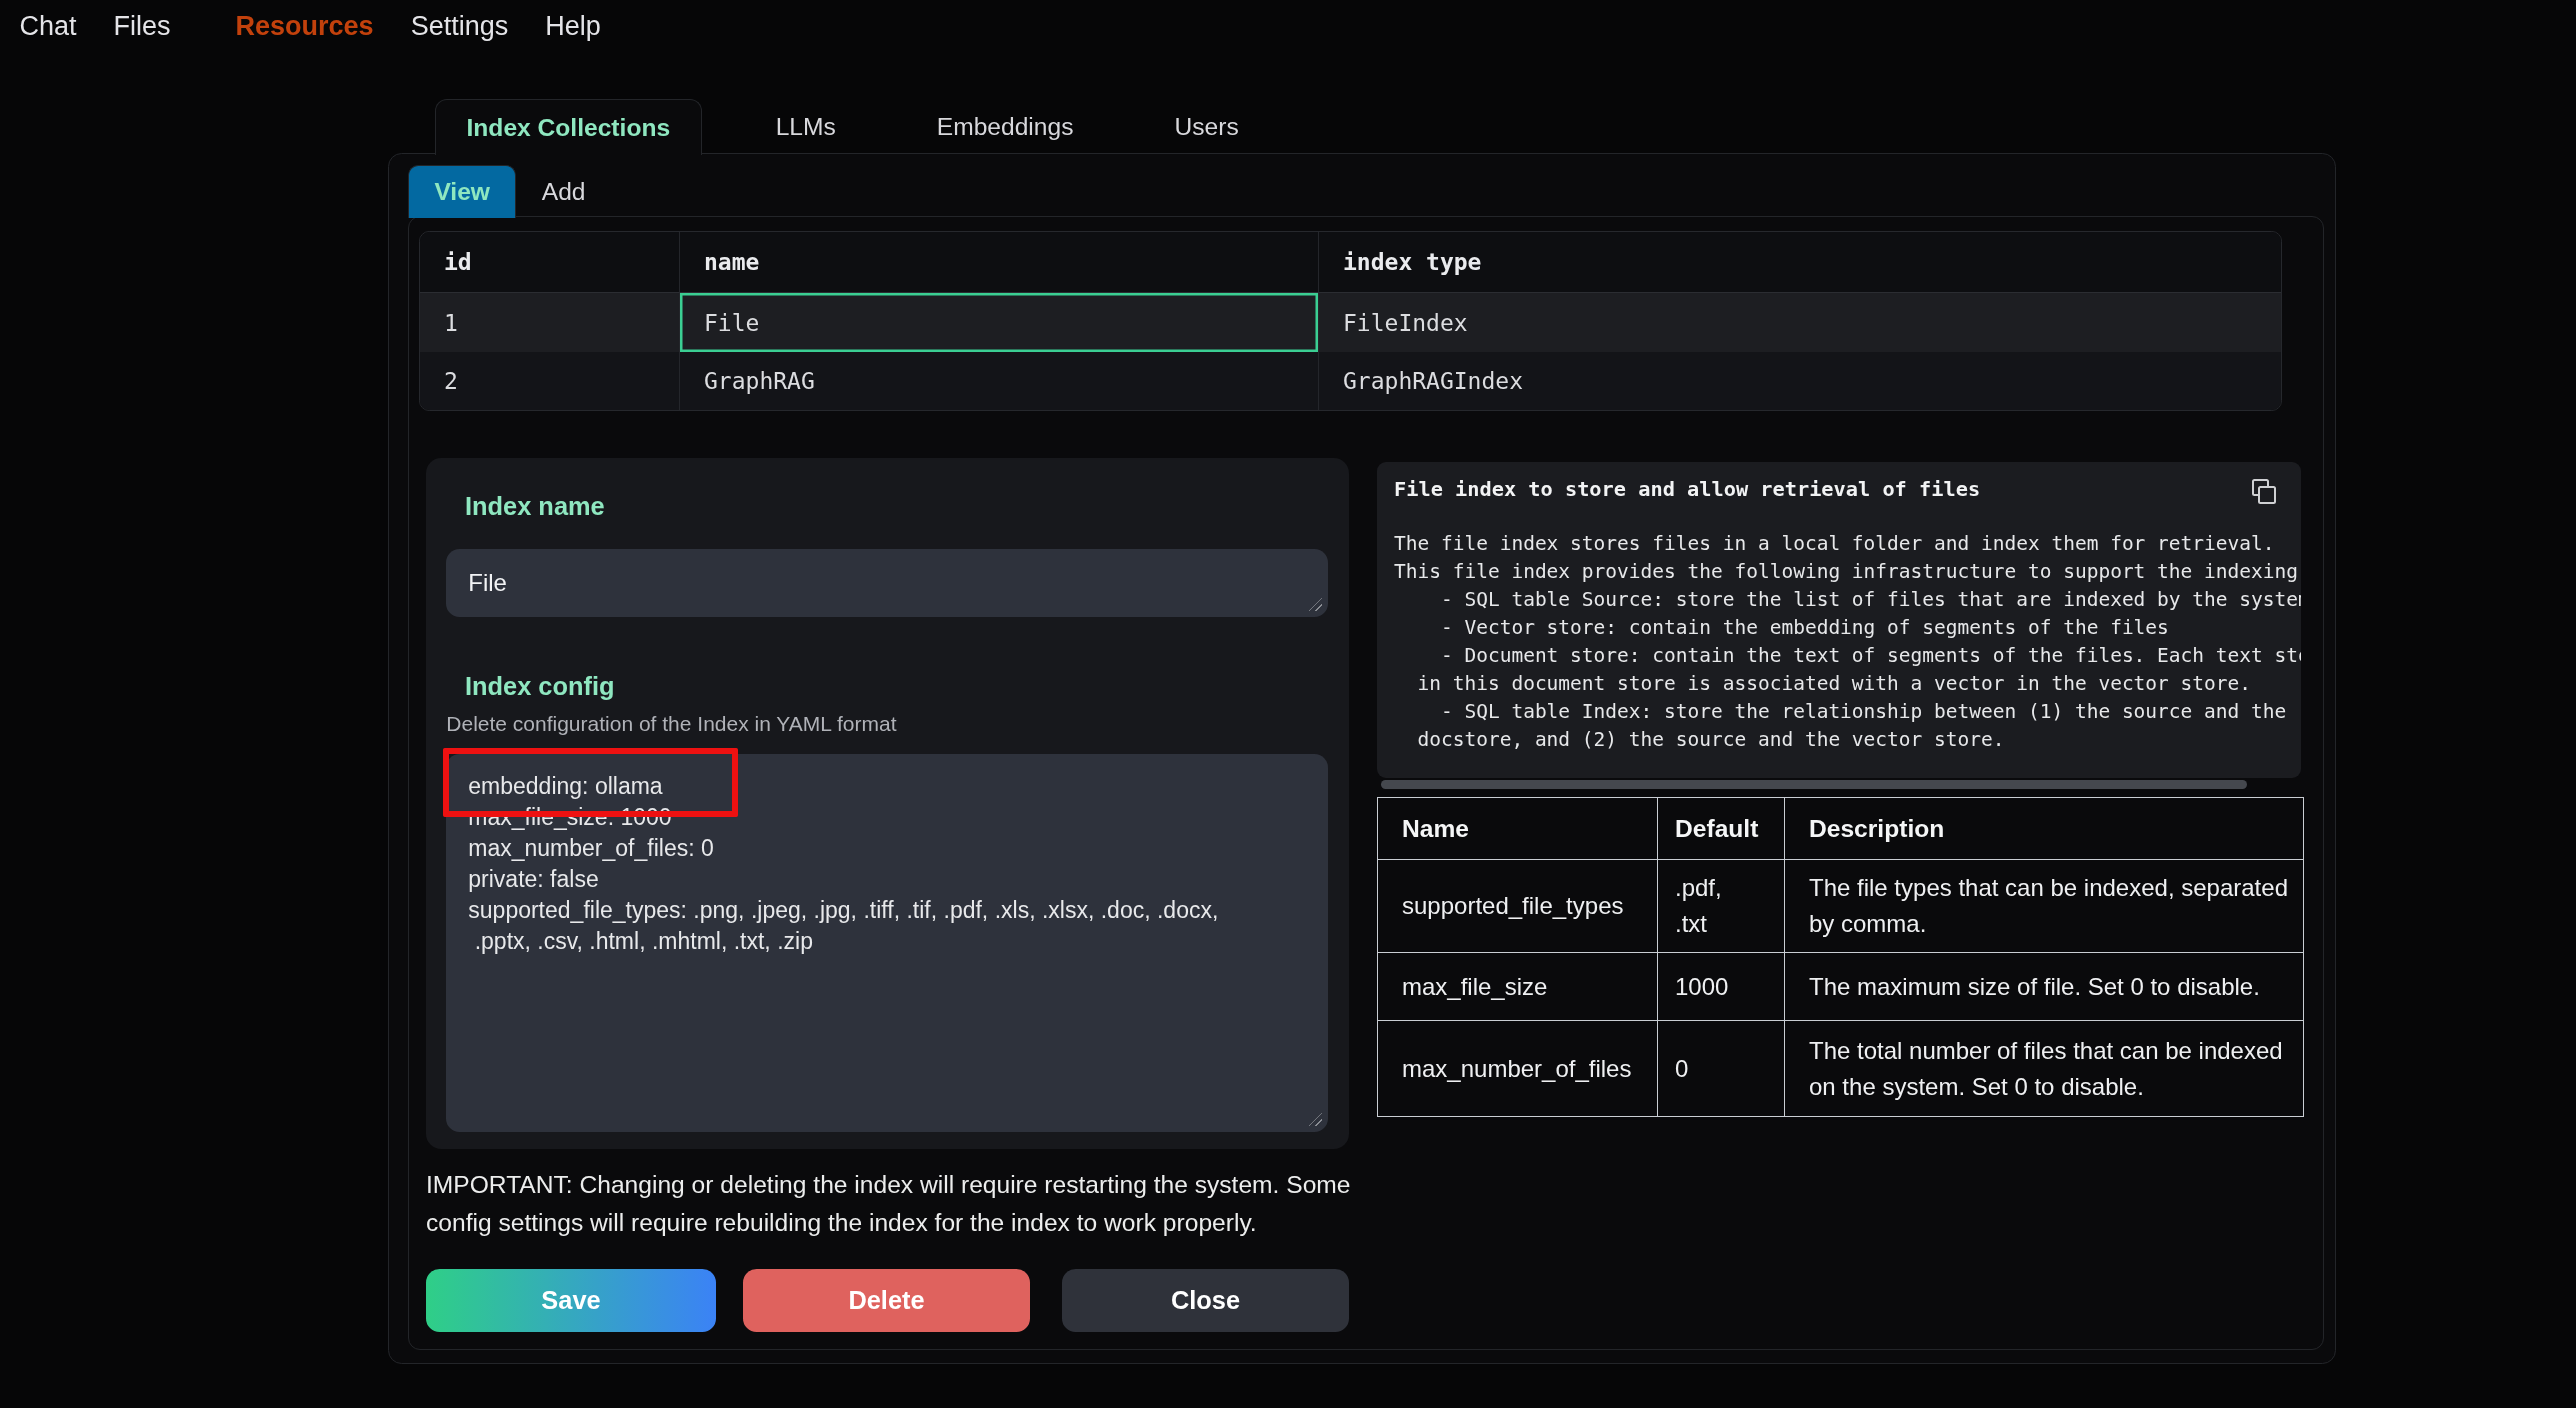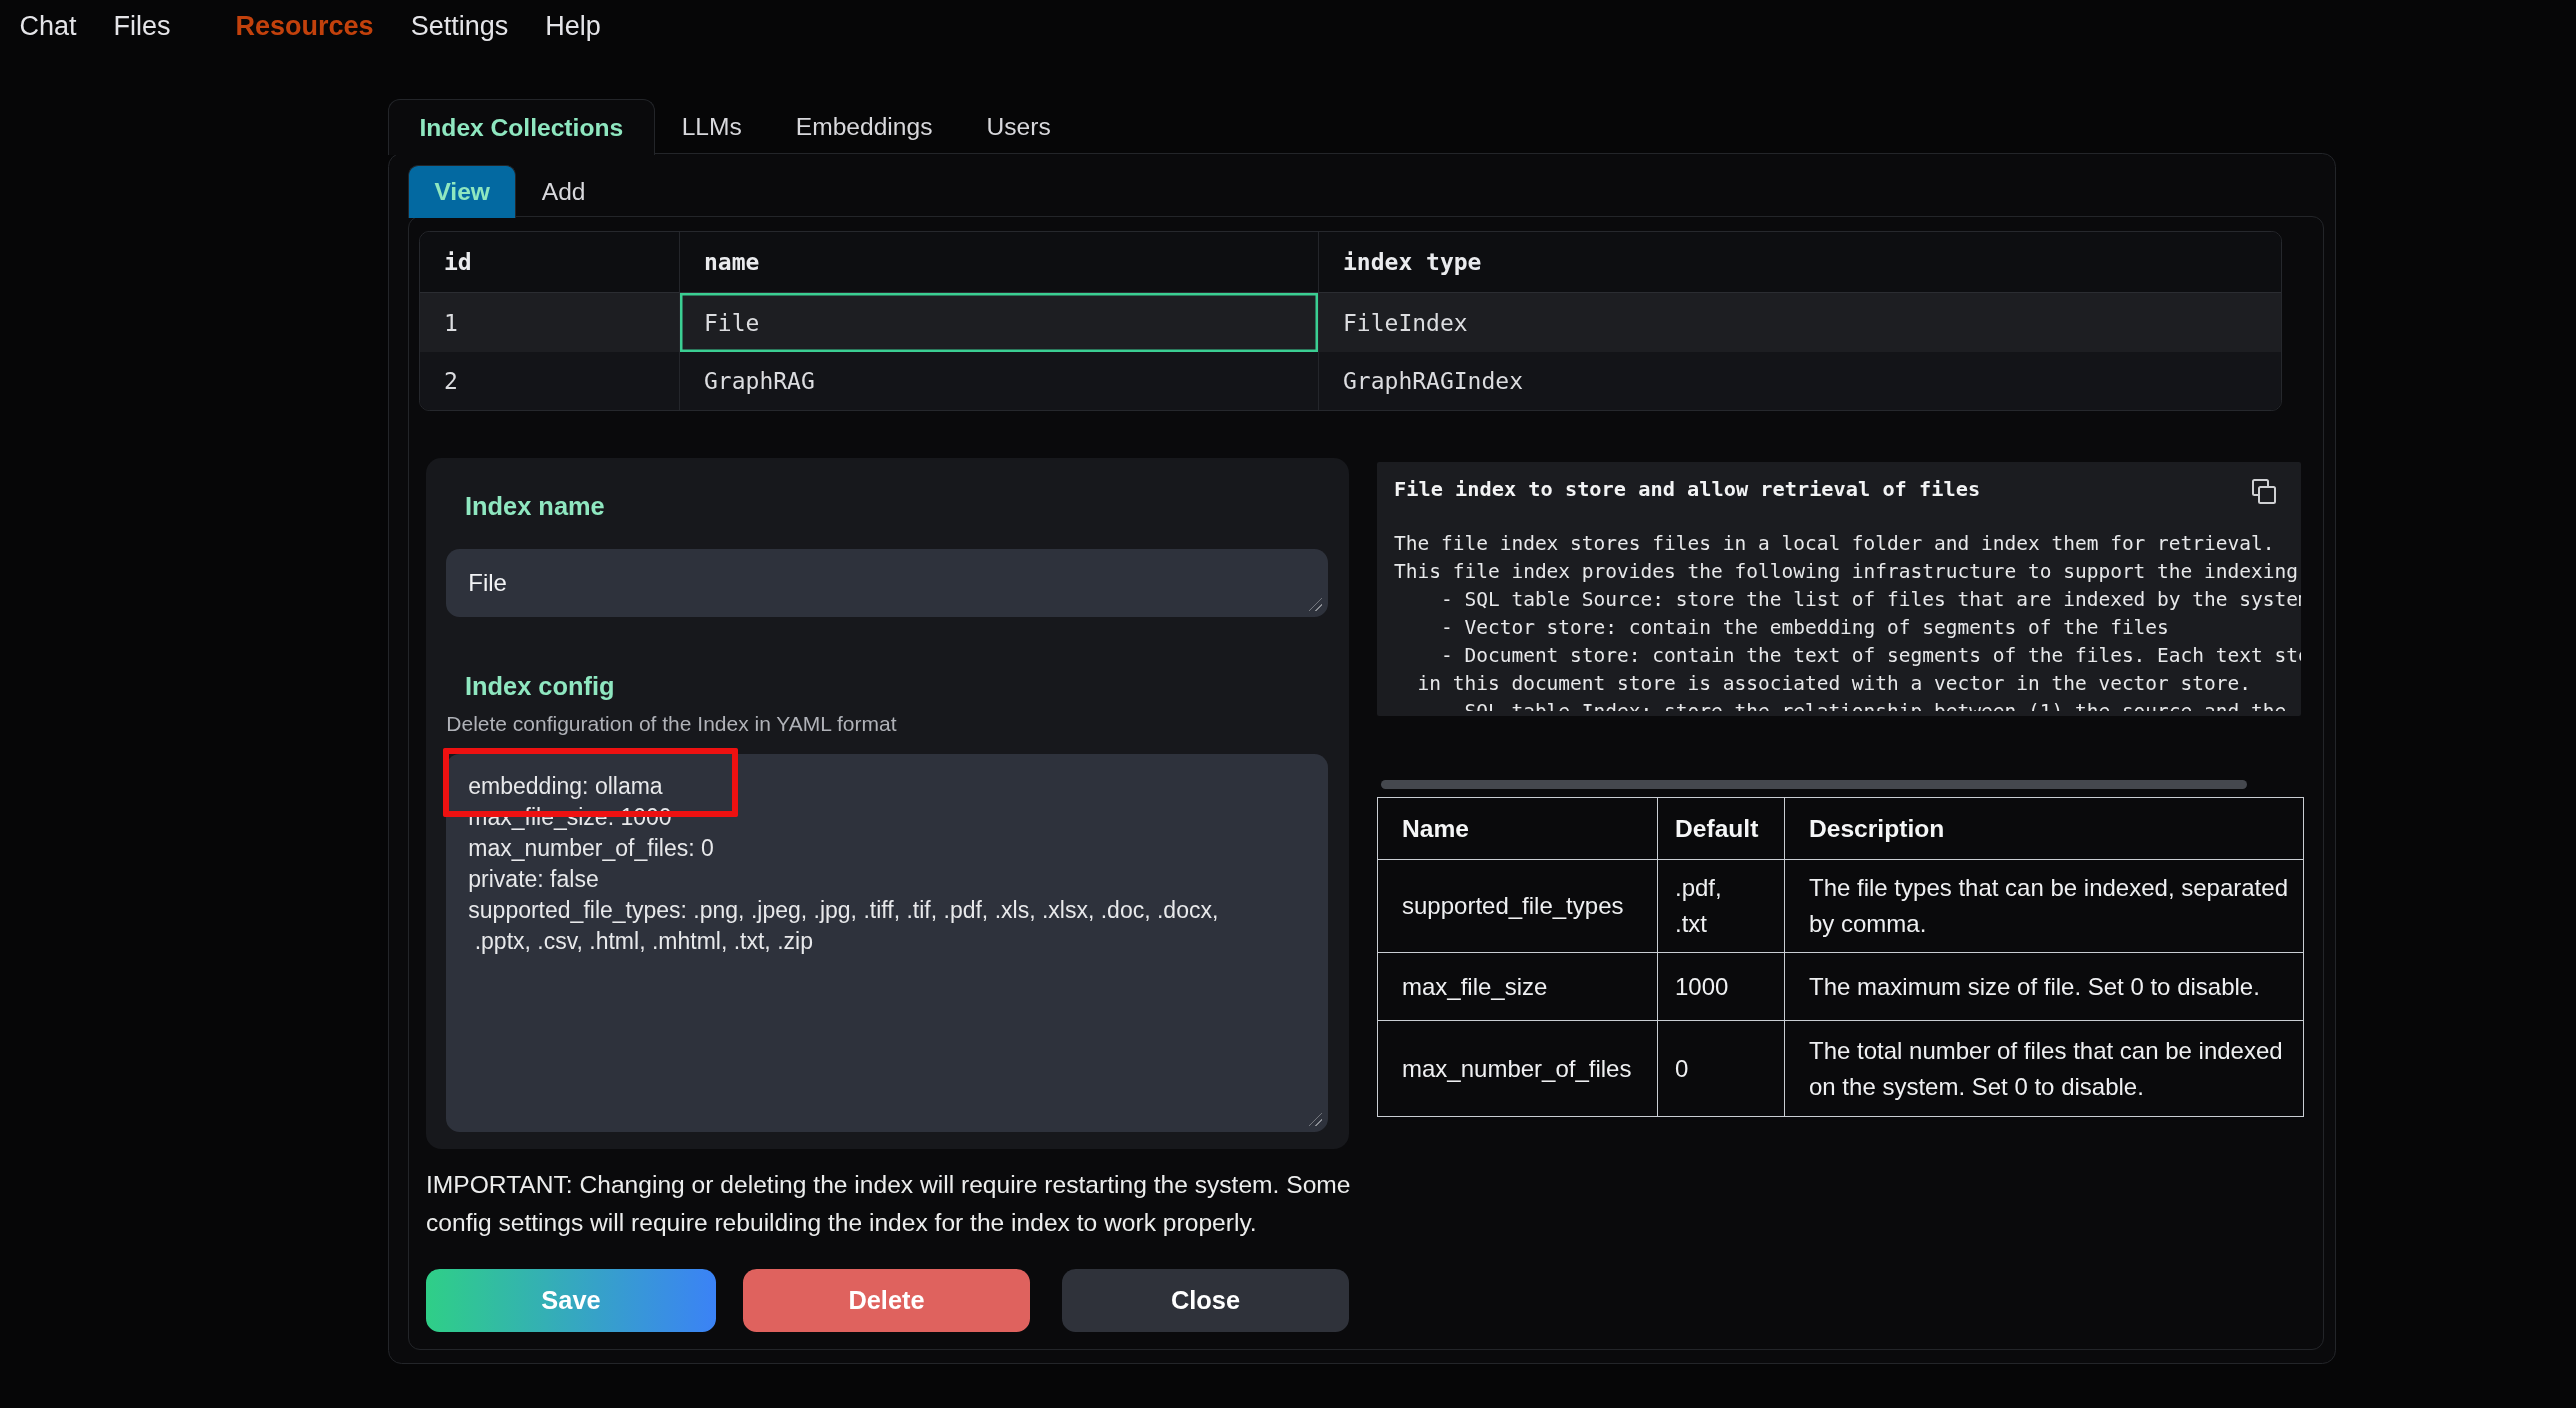--- a/index.html
+++ b/index.html
@@ -10,21 +10,21 @@
   .nav { position:absolute; left:0; top:0; width:2576px; height:53px;
          display:flex; align-items:center; padding-left:19.5px; gap:37px; }
   .nav-item { font-size:27px; color:#e4e4e8; cursor:pointer; }
   .nav-item.active { color:#c2410c; font-weight:bold;margin-left:28px; }
 
   
   .container { position:absolute; left:388px; top:153px; width:1948px; height:1211px;
                background:#0a0a0c; border:1.7px solid #232529; border-radius:13.6px; }
   .main-tabs { position:absolute; left:388px; top:99px; height:56px; display:flex; z-index:5; }
   .main-tab { display:flex; align-items:center; padding:0 27px; font-size:24.6px;
-              color:#d8d8dc; cursor:pointer; }
+              color:#d8d8dc; cursor:pointer;margin-left:47px; }
   .main-tab.active { background:#0a0a0c; border:1.7px solid #232529; border-bottom:none;
                      border-radius:12px 12px 0 0; color:#8fe7c0; font-weight:bold; padding:0 30.5px; }
 
   
   .inner-panel { position:absolute; left:408px; top:216px; width:1916px; height:1134px;
                  border:1.7px solid #232529; border-radius:12px; z-index:1; }
   .sub-tabs { position:absolute; left:408px; top:165px; height:53px; display:flex; z-index:5; }
   .sub-tab { display:flex; align-items:center; padding:0 25.4px; font-size:24.6px;
              color:#d8d8dc; cursor:pointer; }
   .sub-tab.active { background:#0369a1; border:1.7px solid #232529; border-bottom:none;
@@ -64,22 +64,22 @@
 
   .btn { position:absolute; top:1269px; height:63px; z-index:2; border:none; cursor:pointer;
          display:flex; align-items:center; justify-content:center;
          border-radius:13.6px; font-size:25.4px; font-weight:bold; color:#ffffff;
          font-family:"Liberation Sans", sans-serif; }
   .btn-save   { left:426px;  width:290px; background:linear-gradient(90deg,#2fcf87,#3b82f6); }
   .btn-delete { left:743px;  width:287px; background:#df625e; }
   .btn-close  { left:1062px; width:287px; background:#2f323a; }
 
   
-  .info-panel { position:absolute; left:1377px; top:462px; width:924px; height:254px;
-                background:#1b1c20; border-radius:2px; z-index:2; overflow:hidden; }
+  .info-panel { position:absolute; left:1377px; top:462px; width:924px; height:316px;
+                background:#1b1c20; border-radius:9px; z-index:2; overflow:hidden; }
   .info-title { position:absolute; left:17px; top:15.3px; font-family:"DejaVu Sans Mono", monospace;
                 font-size:20.3px; font-weight:bold; color:#f2f3f4; white-space:pre; }
   .info-body { position:absolute; left:17px; top:68px; right:0; bottom:5.1px;
                font-family:"DejaVu Sans Mono", monospace; font-size:19.5px; line-height:28px;
                color:#e7e8ea; white-space:pre; overflow:hidden; }
   .copy-icon { position:absolute; right:22px; top:17px; width:29px; height:29px; cursor:pointer; }
   .copy-icon .back { position:absolute; left:1.7px; top:0; width:17px; height:17px;
                      border:2.5px solid #cfd0d3; border-radius:2.5px; }
   .copy-icon .front { position:absolute; left:7.6px; top:6.8px; width:18.6px; height:18.6px;
                       border:2.5px solid #cfd0d3; border-radius:2.5px; background:#1b1c20; }

